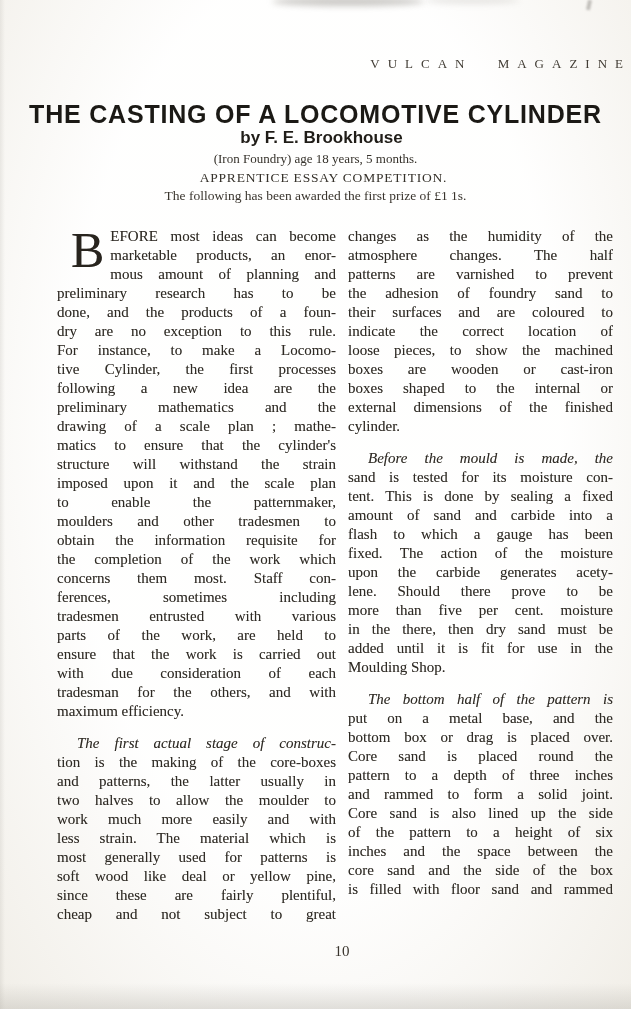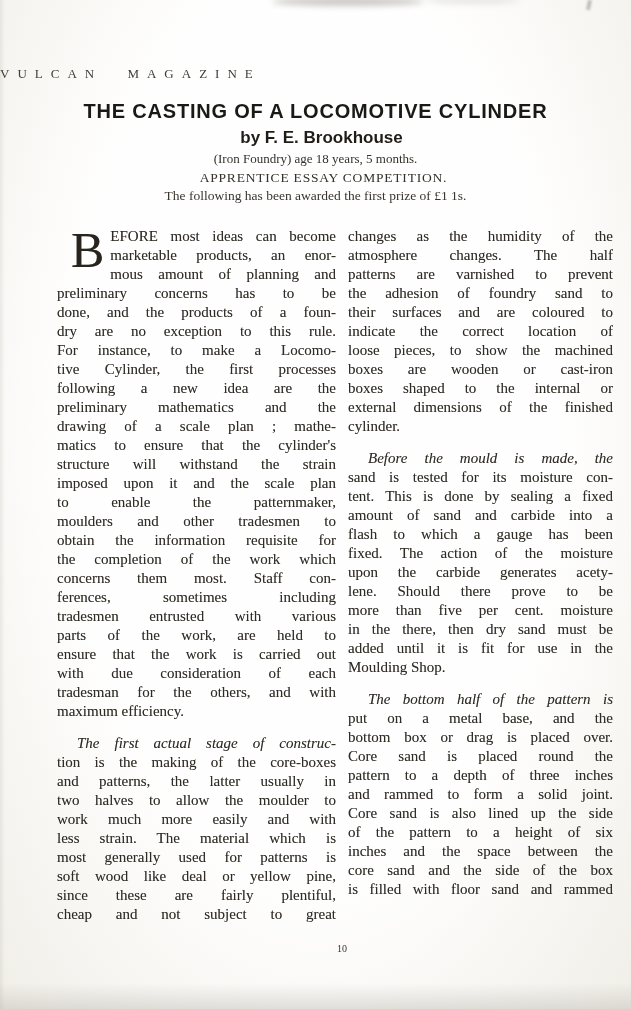--- a/index.html
+++ b/index.html
@@ -14,45 +14,45 @@
     color:var(--ink,#2f2b25);
   }
   
   .smudge-top{position:absolute;top:-3px;left:272px;width:152px;height:9px;background:#a09d97;border-radius:50%;filter:blur(3px);opacity:.55;}
   .smudge-top2{position:absolute;top:-3px;left:424px;width:96px;height:7px;background:#b3b0aa;border-radius:50%;filter:blur(3px);opacity:.3;}
   .tick-top-right{position:absolute;top:0;left:587px;width:4px;height:10px;background:#8d8a84;filter:blur(1px);opacity:.5;transform:rotate(12deg);}
   .shade-bottom{position:absolute;bottom:0;left:0;right:0;height:26px;background:linear-gradient(to bottom,rgba(188,185,178,0),rgba(188,185,178,.42));}
   .shade-left{position:absolute;top:0;bottom:0;left:0;width:5px;background:linear-gradient(to right,rgba(178,175,168,.22),rgba(178,175,168,0));}
 
   
-  .running-head{position:absolute;top:66px;left:0;right:0;text-align:left;
+  .running-head{position:absolute;top:56px;left:0;right:0;text-align:right;
     font-size:13px;letter-spacing:8px;word-spacing:14px;color:#423d35;}
   .article-title{position:absolute;top:100px;left:0;right:0;text-align:center;margin:0;
-    font-family:"Liberation Sans",sans-serif;font-weight:700;font-size:20px;
+    font-family:"Liberation Sans",sans-serif;font-weight:700;font-size:25px;
     letter-spacing:.8px;color:var(--title_ink,#1b1915);}
   .byline{position:absolute;top:128px;left:12px;right:0;text-align:center;
     font-family:"Liberation Sans",sans-serif;font-weight:700;font-size:17px;color:#201d18;}
   .author-note{position:absolute;top:151px;left:0;right:0;text-align:center;font-size:13px;color:#35312a;}
   .competition{position:absolute;top:170px;left:16px;right:0;text-align:center;font-size:13.5px;letter-spacing:.8px;color:#35312a;}
   .award{position:absolute;top:188px;left:0;right:0;text-align:center;font-size:13.5px;color:#39342d;}
 
   
   .columns{position:absolute;top:227px;left:57px;width:556px;display:flex;gap:12px;}
   .col{font-size:15px;line-height:19px;text-shadow:0 0 .5px rgba(47,43,37,.35);}
   .col-left{width:279px;}
   .col-right{width:265px;}
   .para{margin:0;}
   .para + .para{margin-top:13px;}
   .line{text-align:justify;text-align-last:justify;}
   .line.last{text-align-last:left;}
   .line.indent{padding-left:20px;font-style:italic;}
   .dropcap{float:left;font-size:50px;line-height:46px;height:56px;
     margin:0 6px 0 14px;color:#28241e;}
 
-  .page-number{position:absolute;top:943px;left:330px;width:24px;text-align:center;font-size:10px;color:#39342d;}
+  .page-number{position:absolute;top:943px;left:330px;width:24px;text-align:center;font-size:15px;color:#39342d;}
 </style>
 </head>
 <body>
 
 <div class="page">
 
   <div class="smudge-top"></div>
   <div class="smudge-top2"></div>
   <div class="tick-top-right"></div>
   <div class="shade-left"></div>
@@ -65,21 +65,21 @@
   <div class="competition">APPRENTICE ESSAY COMPETITION.</div>
   <div class="award">The following has been awarded the first prize of £1 1s.</div>
 
   <main class="columns">
     <section class="col col-left" id="col-left">
         <div class="para">
           <span class="dropcap">B</span>
           <div class="line">EFORE most ideas can become</div>
           <div class="line">marketable products, an enor-</div>
           <div class="line">mous amount of planning and</div>
-          <div class="line">preliminary concerns has to be</div>
+          <div class="line">preliminary research has to be</div>
           <div class="line">done, and the products of a foun-</div>
           <div class="line">dry are no exception to this rule.</div>
           <div class="line">For instance, to make a Locomo-</div>
           <div class="line">tive Cylinder, the first processes</div>
           <div class="line">following a new idea are the</div>
           <div class="line">preliminary mathematics and the</div>
           <div class="line">drawing of a scale plan ; mathe-</div>
           <div class="line">matics to ensure that the cylinder's</div>
           <div class="line">structure will withstand the strain</div>
           <div class="line">imposed upon it and the scale plan</div>

